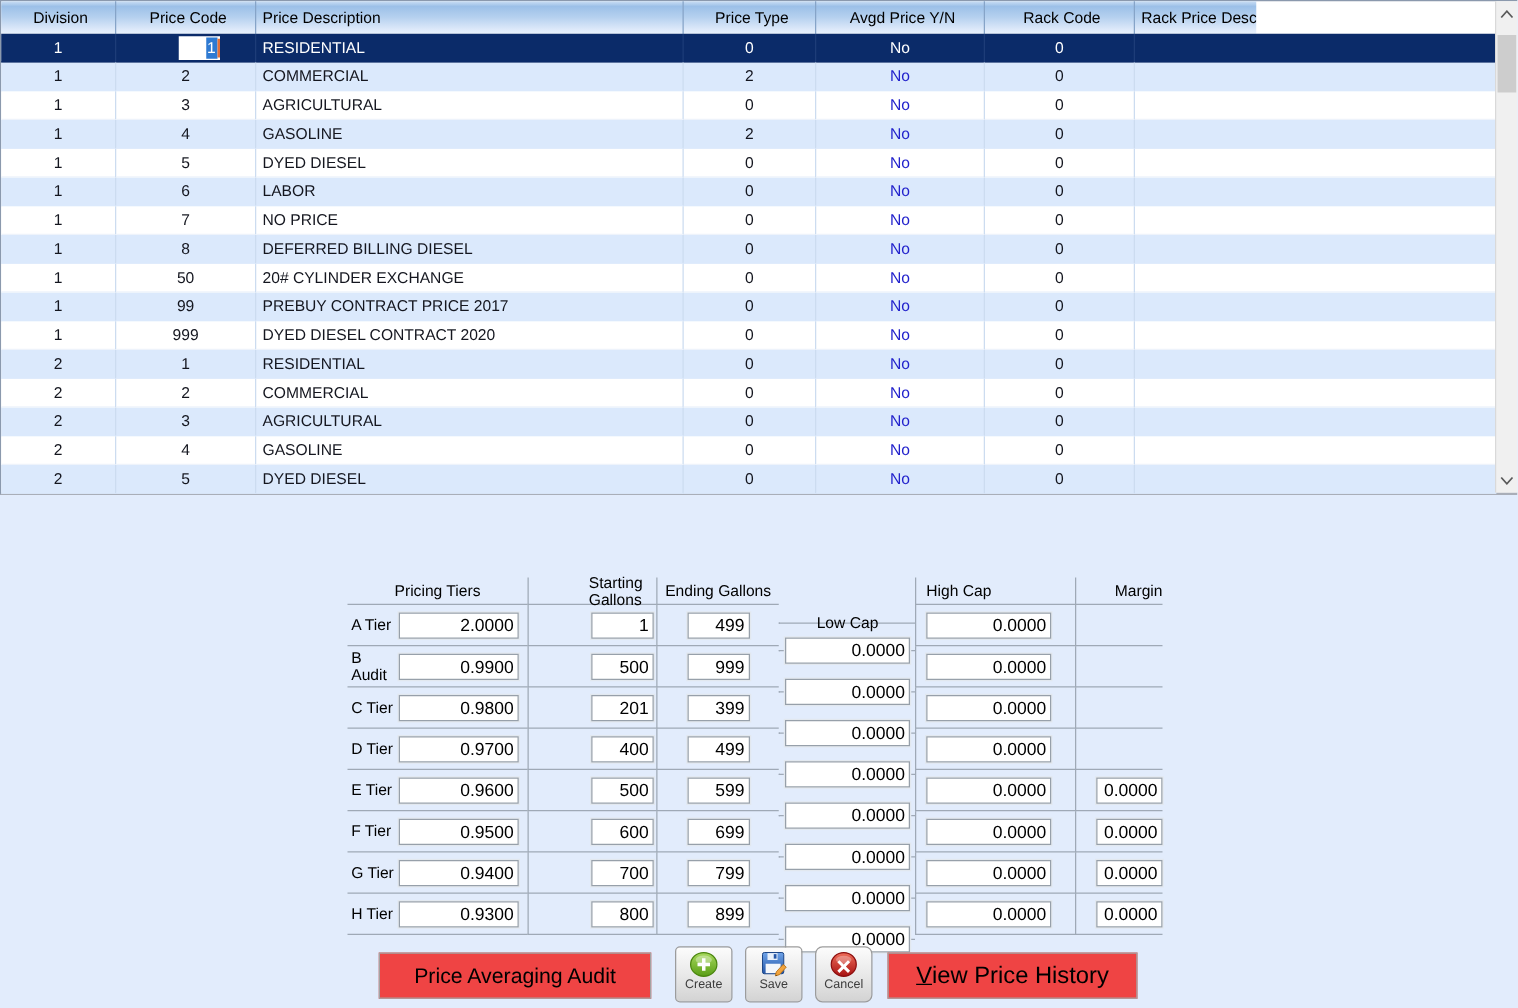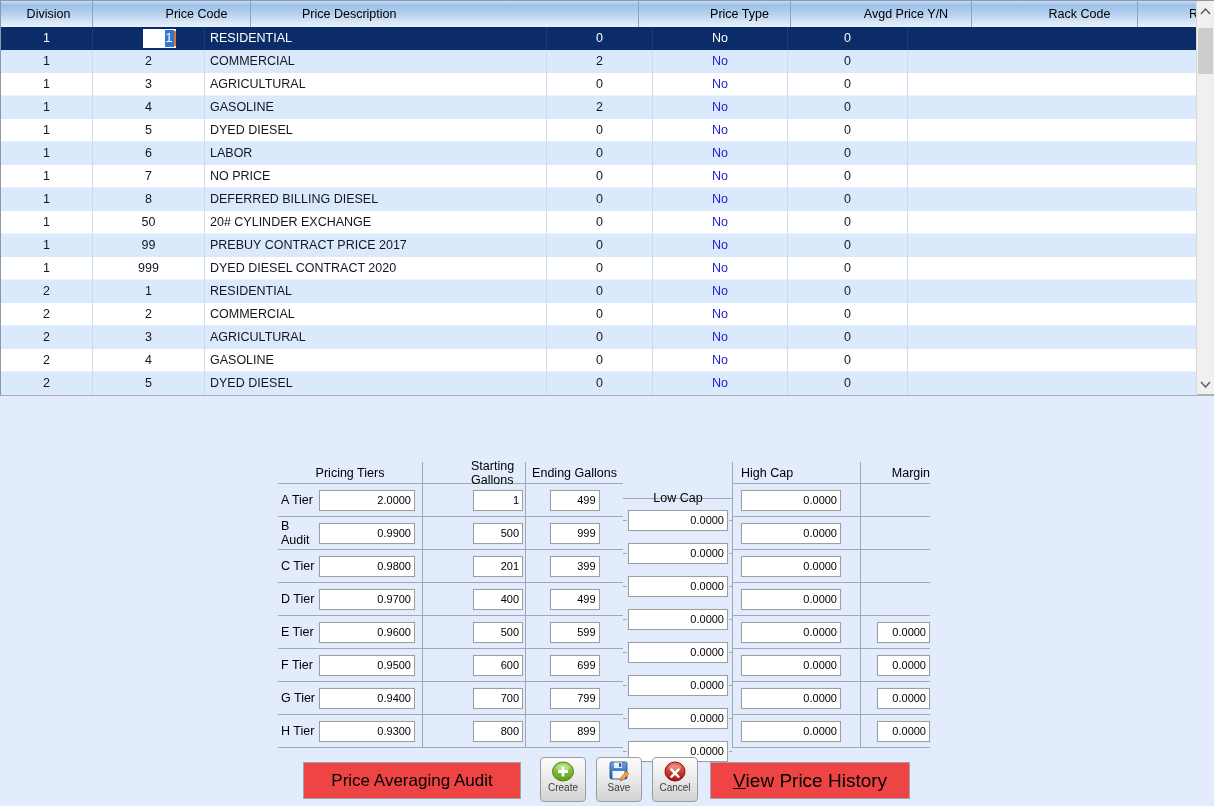--- a/index.html
+++ b/index.html
@@ -8,23 +8,22 @@
     background:#e2ecfc;font-family:"Liberation Sans",sans-serif;
   }
   
   .grid{
     position:absolute;left:0;top:0;width:1214px;height:396px;
     box-sizing:border-box;background:#fff;
     border-top:1px solid #8b99ad;border-left:1px solid #8b99ad;
     border-bottom:2px solid #a9aeb8;
   }
   .grid-header{
-    display:flex;width:1196px;height:26px;
+    display:flex;width:1004px;height:26px;
     background:linear-gradient(180deg,#cadef4 0%,#9cc0e8 16%,#b6d1ef 50%,#dfeafa 88%,#e8f2fc 100%);
-    gap:46px;
   }
   .gh-cell{
     box-sizing:border-box;display:flex;align-items:center;
     padding-left:4px;font-size:12.5px;color:#000;
     border-right:1px solid #86a4c8;overflow:hidden;white-space:nowrap;
   }
   .grid-body{width:1196px;}
   .grid-row{display:flex;width:1196px;height:23px;background:#fff;}
   .grid-row.alt{background:#dbe9fc;}
   .grid-row.selected{background:#0b2b69;}
@@ -72,21 +71,21 @@
   .tc2{width:98px;justify-content:center;}
   .tc3{width:109px;justify-content:center;margin-top:36px;}
   .tc4{width:128px;justify-content:flex-start;padding-left:8px;}
   .tc5{width:70px;justify-content:flex-end;}
   .t-cell.tc1,.t-cell.tc2,.t-cell.tc3,.t-cell.tc4,.t-cell.tc5,
   .th-cell.tc1,.th-cell.tc2,.th-cell.tc3,.th-cell.tc4,.th-cell.tc5{border-left:1px solid #9fa9b6;}
   .tier-label{font-size:12.5px;color:#000;padding-left:3px;}
   .inp{
     box-sizing:border-box;height:21px;background:#fff;color:#000;
     border:1px solid #97a0aa;box-shadow:0 0 0 1px #e2e8ef;
-    font-family:"Liberation Sans",sans-serif;font-size:11px;
+    font-family:"Liberation Sans",sans-serif;font-size:14px;
     text-align:right;padding:0 3px;
   }
   .inp.price{width:96px;margin-left:auto;margin-right:7px;}
   .inp.small{width:50px;}
   .inp.med{width:100px;}
   .inp.marg{width:53px;}
   
   .big-btn{
     position:absolute;box-sizing:border-box;height:37px;top:762px;
     background:#ef4444;border:1px solid #a3a3a3;color:#000;
@@ -97,21 +96,21 @@
   .btn-vph{left:710px;width:200px;font-size:19px;}
   .btn-vph u{text-decoration:underline;}
   .icon-btn{
     position:absolute;top:757px;width:46px;height:45px;box-sizing:border-box;
     border:1px solid #9c9c9c;border-radius:4px;
     background:linear-gradient(180deg,#fcfcfc 0%,#e9e9e9 50%,#d3d3d3 100%);
     display:flex;flex-direction:column;align-items:center;padding-top:3px;
     font-size:10px;color:#3c3c3c;font-family:"Liberation Sans",sans-serif;
   }
   .icon-btn .lbl{margin-top:0;line-height:11px;}
-  .btn-create{left:540px;} .btn-save{left:596px;} .btn-cancel{left:652px;}
+  .btn-create{left:540px;} .btn-save{left:596px;} .btn-cancel{left:652px;border-radius:6px;}
 </style>
 </head>
 <body>
 
 <div class="grid">
   <div class="grid-header">
       <div class="gh-cell c0">Division</div>
       <div class="gh-cell c1">Price Code</div>
       <div class="gh-cell c2">Price Description</div>
       <div class="gh-cell c3">Price Type</div>

